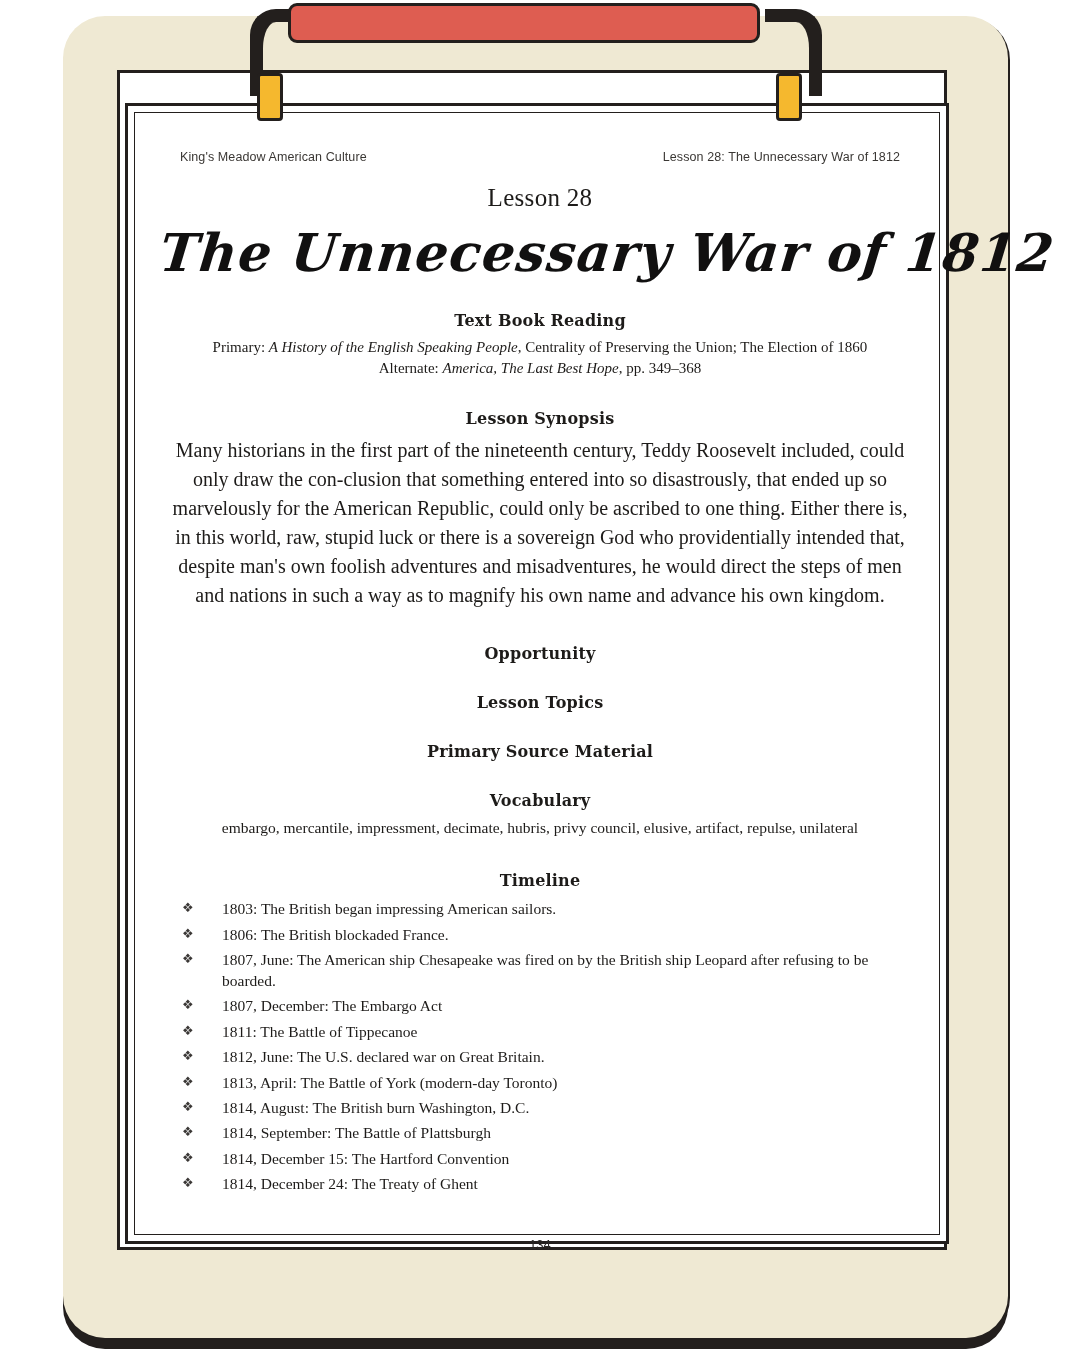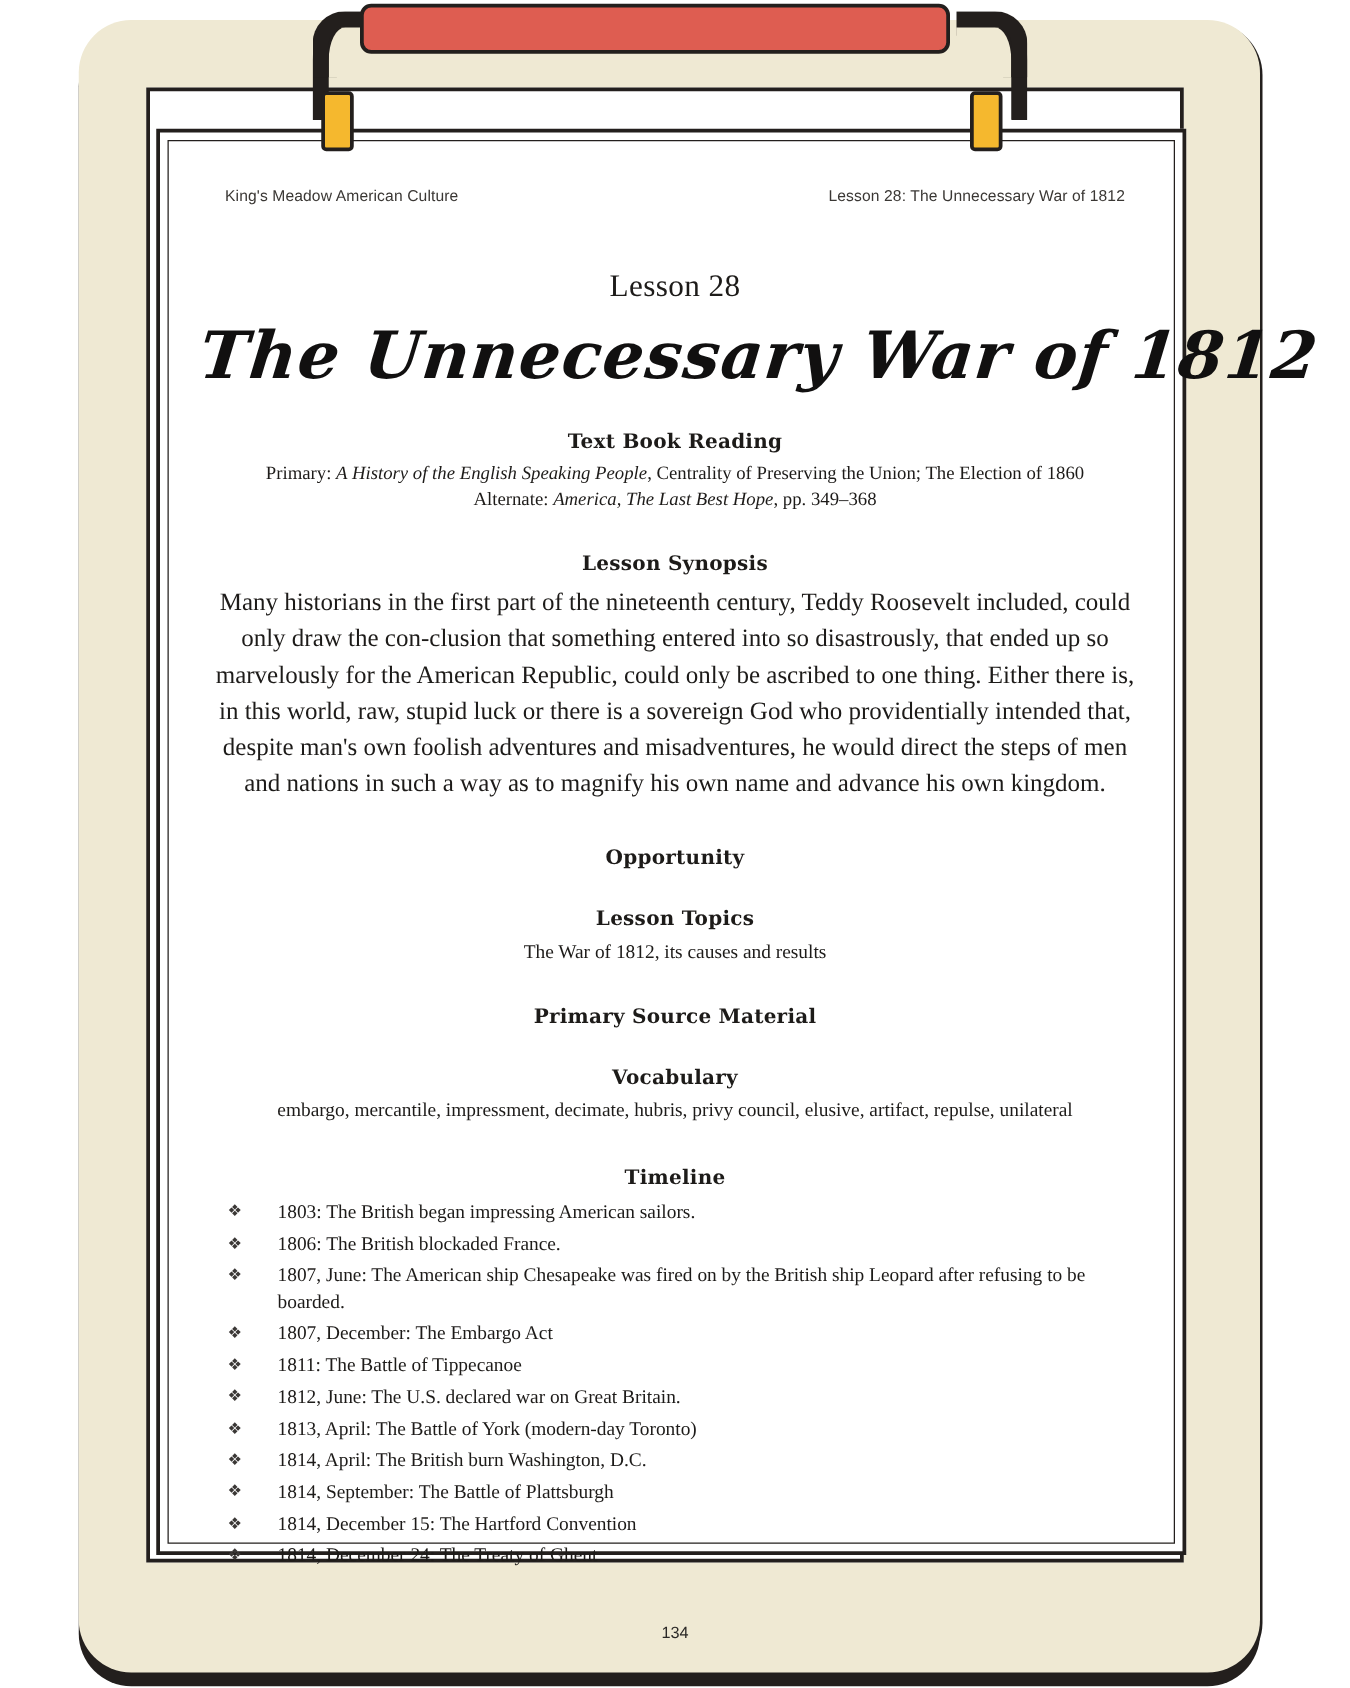--- a/index.html
+++ b/index.html
@@ -147,21 +147,21 @@
     font-size: 12.5px;
     color: #3a3734;
     letter-spacing: 0.1px;
     padding: 0 20px 0 20px;
   }
 
   .lesson-number {
     text-align: center;
     font-family: "Liberation Serif", serif;
     font-size: 25px;
-    margin-top: 52px;
+    margin-top: 20px;
     letter-spacing: 0.3px;
   }
 
   .lesson-title-script {
     text-align: center;
     margin-top: 14px;
     font-family: "DejaVu Serif", serif;
     font-style: italic;
     font-weight: 700;
     font-size: 52px;
@@ -278,21 +278,20 @@
       <div class="section-heading">Lesson Synopsis</div>
       <div id="synopsis-body">Many historians in the first part of the nineteenth century, Teddy Roosevelt included, could only draw the con-clusion that something entered into so disastrously, that ended up so marvelously for the American Republic, could only be ascribed to one thing.  Either there is, in this world, raw, stupid luck or there is a sovereign God who providentially intended that, despite man's own foolish adventures and misadventures, he would direct the steps of men and nations in such a way as to magnify his own name and advance his own kingdom.</div>
     </div>
 
     <div class="section" id="opportunity-section">
       <div class="section-heading">Opportunity</div>
     </div>
 
     <div class="section">
       <div class="section-heading">Lesson Topics</div>
-      <div class="section-body">The War of 1812, its causes and results</div>
     </div>
 
     <div class="section">
       <div class="section-heading">Primary Source Material</div>
     </div>
 
     <div class="section">
       <div class="section-heading">Vocabulary</div>
       <div class="section-body">embargo, mercantile, impressment, decimate, hubris, privy council, elusive, artifact, repulse, unilateral</div>
     </div>
@@ -300,21 +299,21 @@
     <div class="section" id="timeline-section">
       <div class="section-heading">Timeline</div>
       <ul id="timeline-list">
           <li><span class="bullet-glyph">❖</span><span>1803: The British began impressing American sailors.</span></li>
           <li><span class="bullet-glyph">❖</span><span>1806: The British blockaded France.</span></li>
           <li><span class="bullet-glyph">❖</span><span><span>1807, June: The American ship </span><span class="it">Chesapeake</span><span> was fired on by the British ship </span><span class="it">Leopard</span><span> after refusing to be boarded.</span></span></li>
           <li><span class="bullet-glyph">❖</span><span>1807, December: The Embargo Act</span></li>
           <li><span class="bullet-glyph">❖</span><span>1811: The Battle of Tippecanoe</span></li>
           <li><span class="bullet-glyph">❖</span><span>1812, June: The U.S. declared war on Great Britain.</span></li>
           <li><span class="bullet-glyph">❖</span><span>1813, April: The Battle of York (modern-day Toronto)</span></li>
-          <li><span class="bullet-glyph">❖</span><span>1814, April: The British burn Washington, D.C.</span></li>
+          <li><span class="bullet-glyph">❖</span><span>1814, August: The British burn Washington, D.C.</span></li>
           <li><span class="bullet-glyph">❖</span><span>1814, September: The Battle of Plattsburgh</span></li>
           <li><span class="bullet-glyph">❖</span><span>1814, December 15: The Hartford Convention</span></li>
           <li><span class="bullet-glyph">❖</span><span>1814, December 24: The Treaty of Ghent</span></li>
         </ul>
     </div>
 
     <div id="page-number">134</div>
 
   </div>
 </div>

